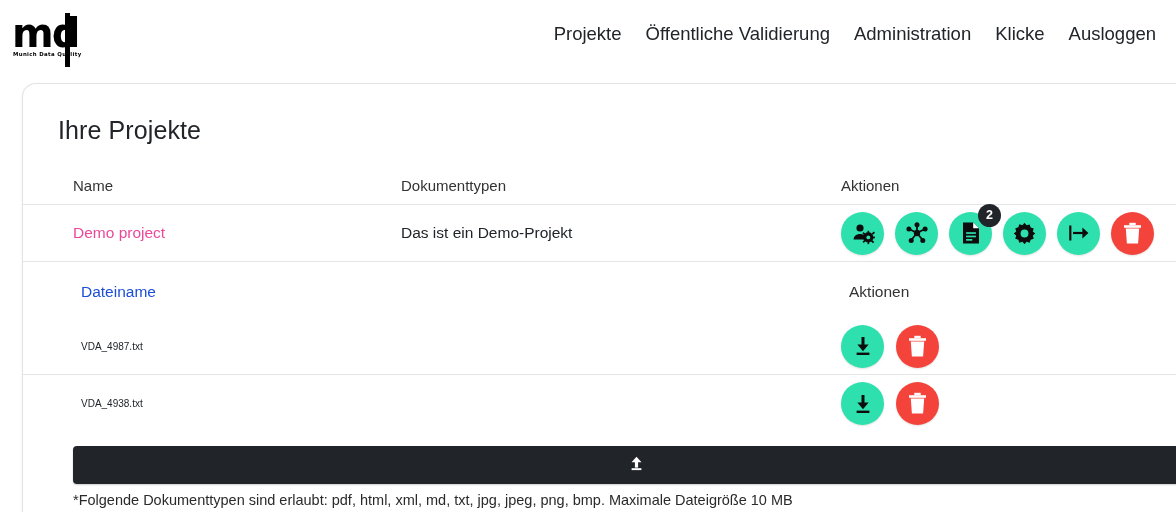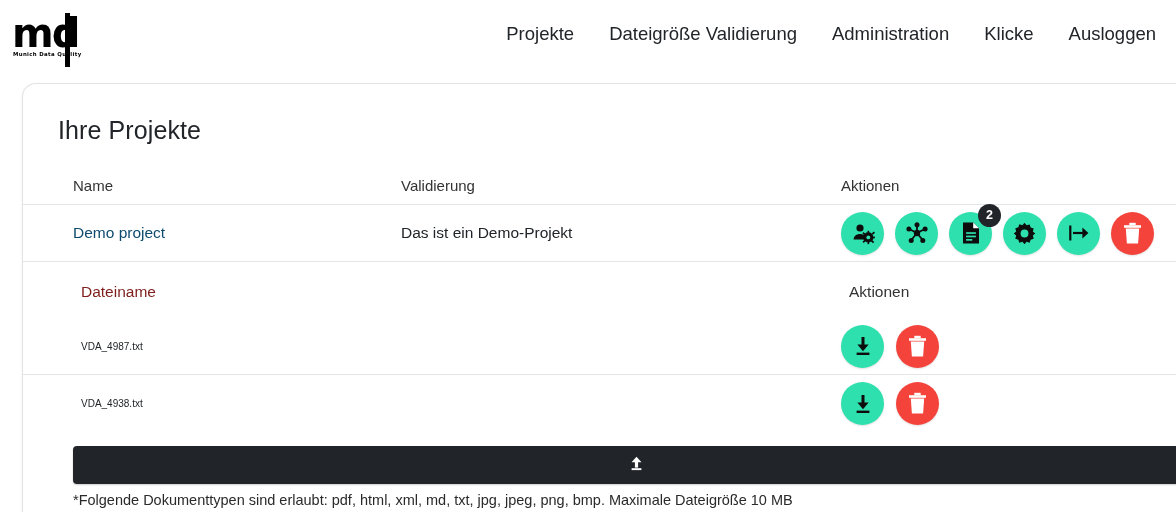--- a/index.html
+++ b/index.html
@@ -57,21 +57,21 @@
     height: 54px;
     background: #000;
   }
 
   .nav-links {
     position: absolute;
     right: 8px;
     top: 20px;
     display: flex;
     align-items: center;
-    gap: 11px;
+    gap: 0px;
   }
   .nav-link {
     font-size: 18.5px;
     color: #212529;
     text-decoration: none;
     padding: 0 12px;
     white-space: nowrap;
     line-height: 28px;
   }
 
@@ -110,21 +110,21 @@
     padding: 0 0 0 50px;
   }
   .row.head {
     height: 38px;
     border-bottom: 1px solid #e3e6e8;
   }
   .row.body {
     height: 57px;
     border-bottom: 1px solid #e3e6e8;
   }
-  .col-name  { width: 328px; font-size: 15.5px; color: #0c4a6e; }
+  .col-name  { width: 328px; font-size: 15.5px; color: #ec4899; }
   .col-desc  { width: 440px; font-size: 15.5px; color: #212529; }
   .col-act   { flex: 1; font-size: 15.5px; color: #212529; }
   .row.head .col-name, .row.head .col-desc, .row.head .col-act {
     font-size: 15px; color: #333;
   }
 
   .action-group {
     display: flex;
     align-items: center;
     gap: 11px;
@@ -169,21 +169,21 @@
   .frow {
     display: flex;
     align-items: center;
     padding-left: 58px;
   }
   .frow.head { height: 52px; }
   .frow.body { height: 57px; border-bottom: 1px solid #e3e6e8; }
   .frow.body.last { border-bottom: none; justify-content: flex-end; }
   .fcol-name { width: 760px; font-size: 10px; color: #212529; }
   .fcol-act  { flex: 1; }
-  .frow.head .fcol-name { font-size: 15.5px; color: #7f1d1d; }
+  .frow.head .fcol-name { font-size: 15.5px; color: #1d4ed8; }
   .frow.head .fcol-act  { font-size: 15.5px; color: #333; padding-left: 8px; }
   .fcol-act .action-group { gap: 12px; }
 
   
   .upload-bar {
     margin: 14px 0 0 50px;
     width: 1126px;
     height: 38px;
     background: #212529;
     border-radius: 4px;
@@ -209,37 +209,37 @@
 <div class="navbar">
 
   <div class="brand">
     <div class="brand-mark">md</div>
     <div class="brand-sub">Munich Data Quality</div>
     <div class="brand-stem"></div>
   </div>
 
   <div class="nav-links">
     <a class="nav-link" href="#">Projekte</a>
-    <a class="nav-link" href="#">Dateigröße Validierung</a>
+    <a class="nav-link" href="#">Öffentliche Validierung</a>
     <a class="nav-link" href="#">Administration</a>
     <a class="nav-link" href="#">Klicke</a>
     <a class="nav-link" href="#">Ausloggen</a>
   </div>
 
 </div>
 
 <div class="card">
 
   <div class="card-title">Ihre Projekte</div>
 
   <div class="proj-table">
 
     <div class="row head">
       <div class="col-name">Name</div>
-      <div class="col-desc">Validierung</div>
+      <div class="col-desc">Dokumenttypen</div>
       <div class="col-act">Aktionen</div>
     </div>
 
     <div class="row body">
       <div class="col-name">Demo project</div>
       <div class="col-desc">Das ist ein Demo-Projekt</div>
       <div class="col-act">
         <div class="action-group">
 
           <button class="fab">

